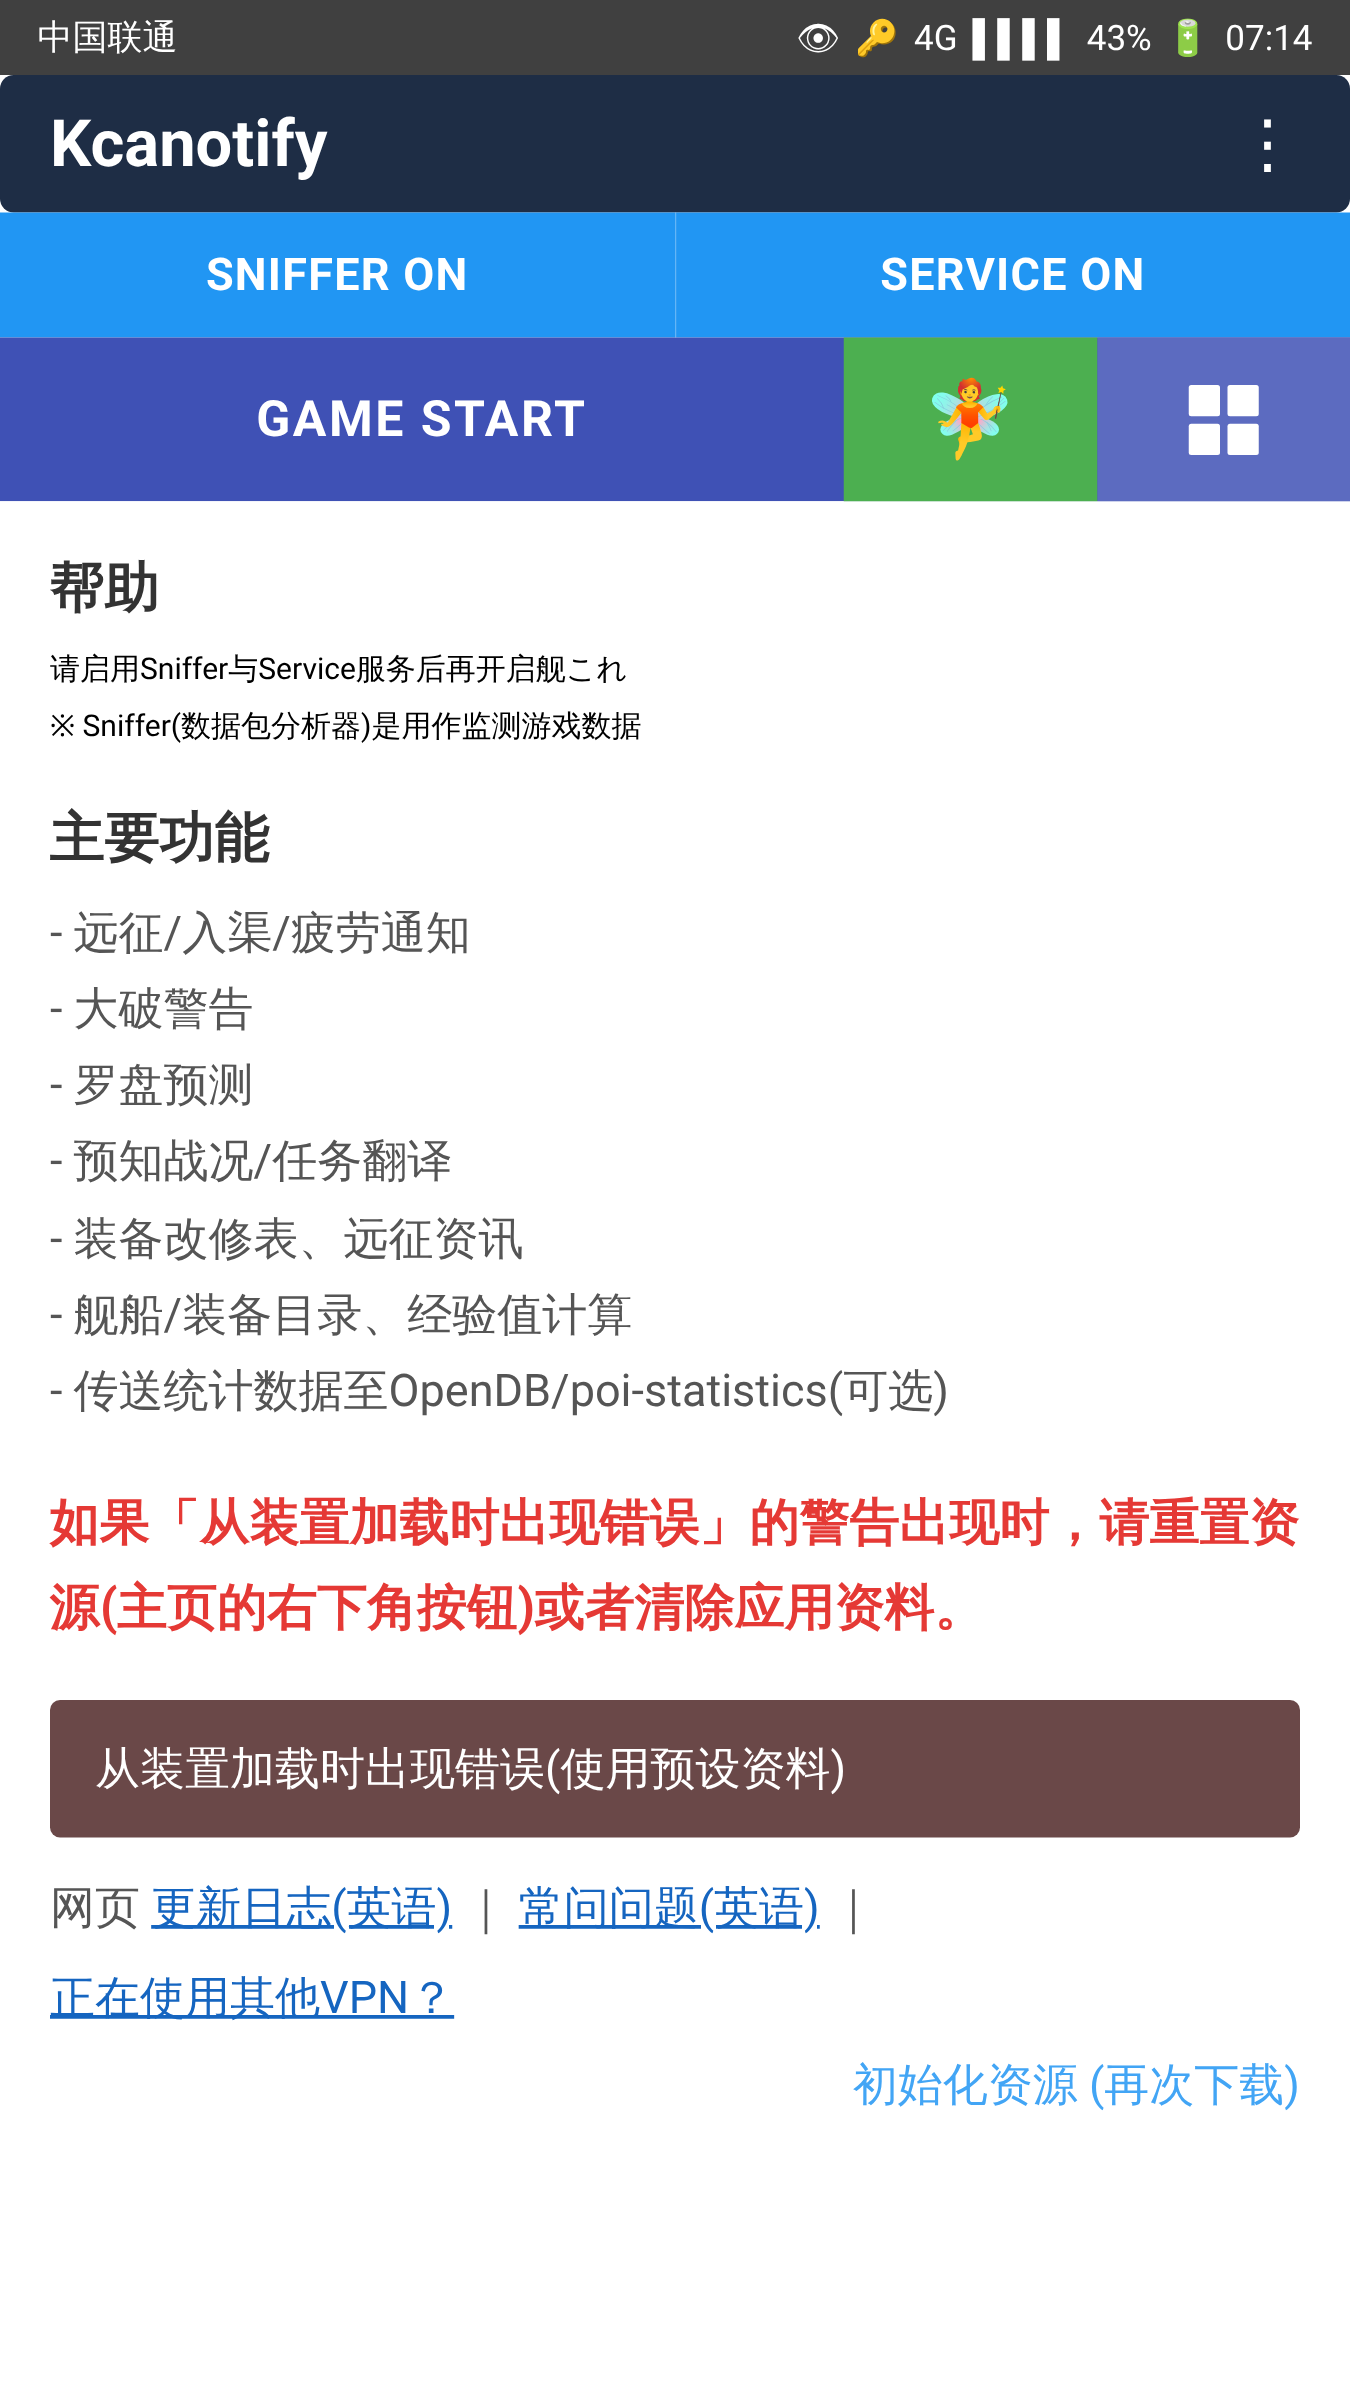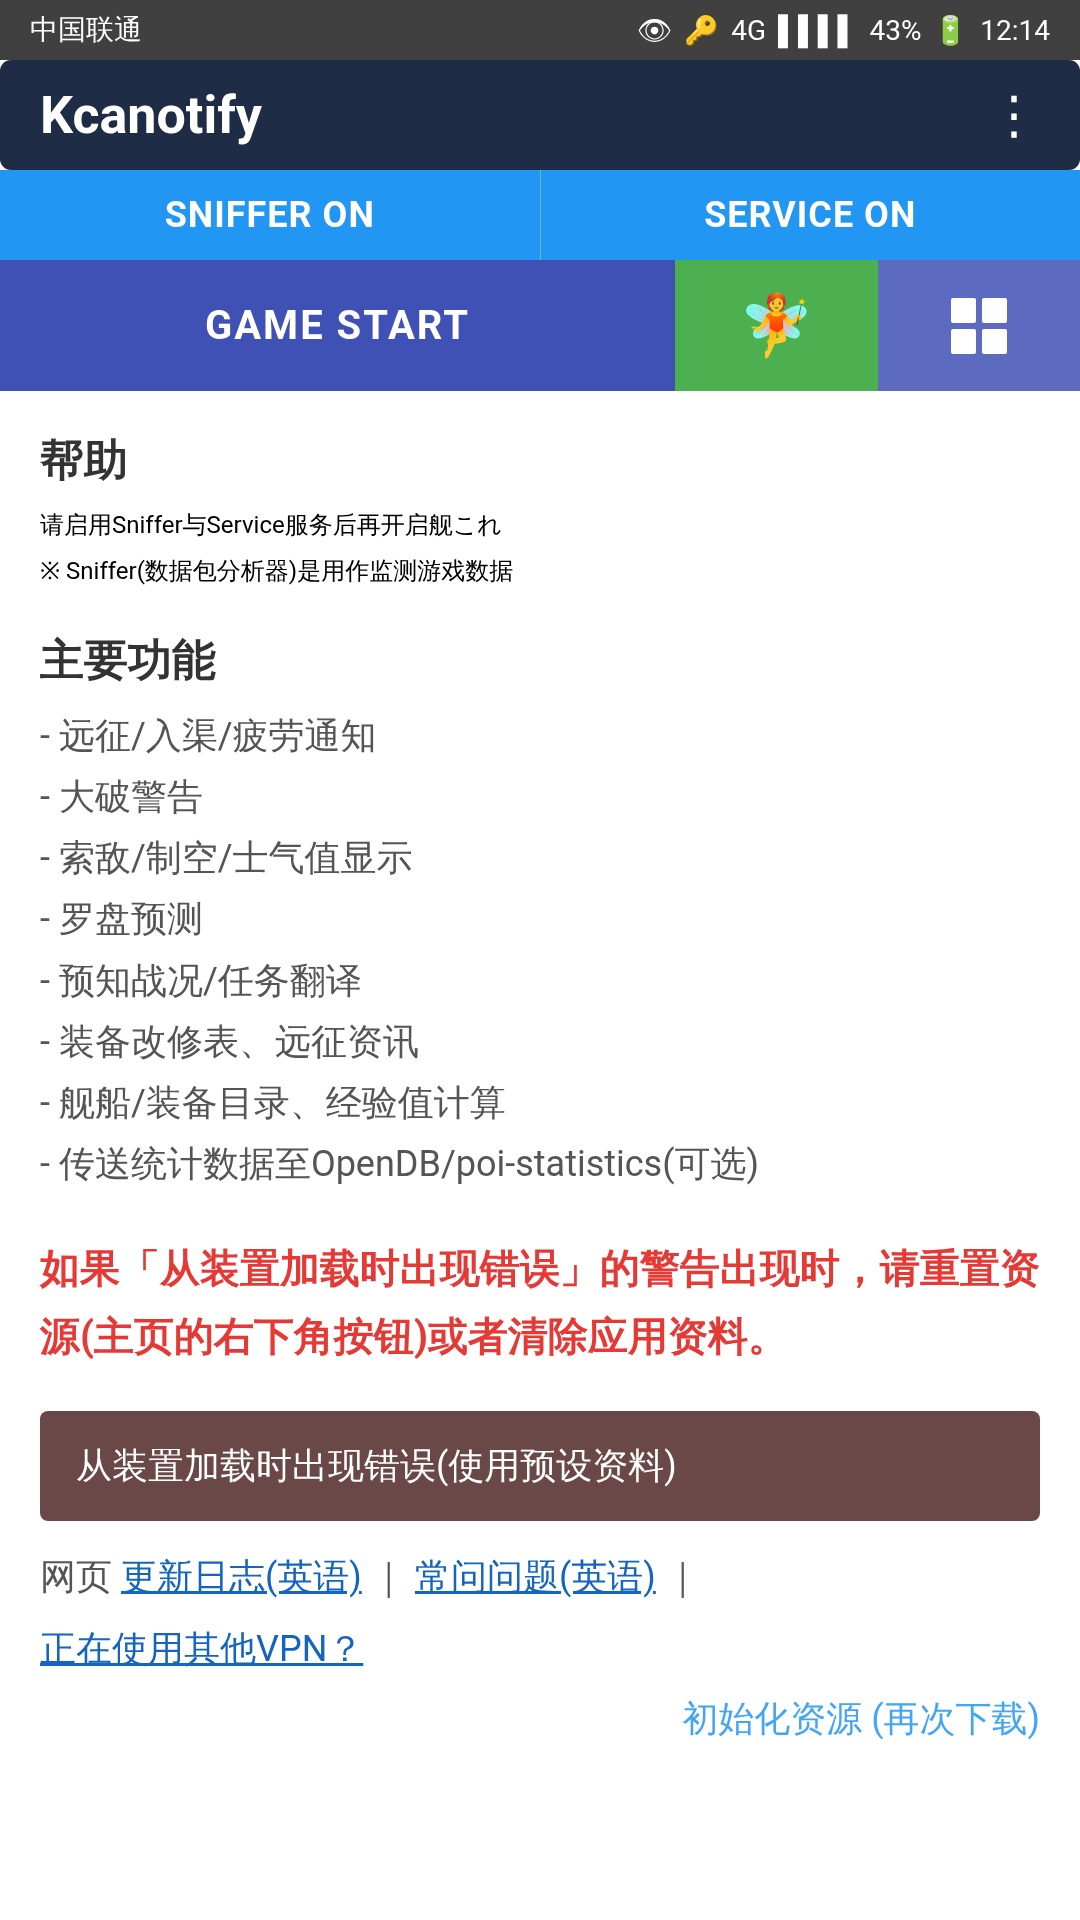--- a/index.html
+++ b/index.html
@@ -49,21 +49,21 @@
     .app-menu-icon {
       color: #ffffff;
       font-size: 52px;
       cursor: pointer;
     }
 
     
     .top-buttons {
       background: #2196f3;
       display: flex;
-      height: 90px;
+      height: 100px;
     }
     .top-btn {
       flex: 1;
       display: flex;
       align-items: center;
       justify-content: center;
       color: #ffffff;
       font-size: 36px;
       font-weight: bold;
       cursor: pointer;
@@ -205,21 +205,21 @@
 
 <div class="status-bar">
   <span class="status-left">中国联通</span>
   <div class="status-right">
     <span>👁</span>
     <span>🔑</span>
     <span>4G</span>
     <span>▌▌▌▌</span>
     <span>43%</span>
     <span>🔋</span>
-    <span>12:14</span>
+    <span>07:14</span>
   </div>
 </div>
 
 <div class="app-bar">
   <span class="app-title">Kcanotify</span>
   <span class="app-menu-icon">⋮</span>
 </div>
 
 <div class="top-buttons">
   <div class="top-btn">
@@ -252,21 +252,20 @@
   <div>
     <div class="section-title">帮助</div>
     <div class="help-text">请启用Sniffer与Service服务后再开启舰これ</div>
     <div class="help-text">※ Sniffer(数据包分析器)是用作监测游戏数据</div>
   </div>
 
   <div>
     <div class="feature-section-title">主要功能</div>
     <div class="feature-item">- 远征/入渠/疲劳通知</div>
     <div class="feature-item">- 大破警告</div>
-    <div class="feature-item">- 索敌/制空/士气值显示</div>
     <div class="feature-item">- 罗盘预测</div>
     <div class="feature-item">- 预知战况/任务翻译</div>
     <div class="feature-item">- 装备改修表、远征资讯</div>
     <div class="feature-item">- 舰船/装备目录、经验值计算</div>
     <div class="feature-item">- 传送统计数据至OpenDB/poi-statistics(可选)</div>
   </div>
 
   <div class="warning-text">如果「从装置加载时出现错误」的警告出现时，请重置资源(主页的右下角按钮)或者清除应用资料。</div>
 
   <div class="toast-overlay">

